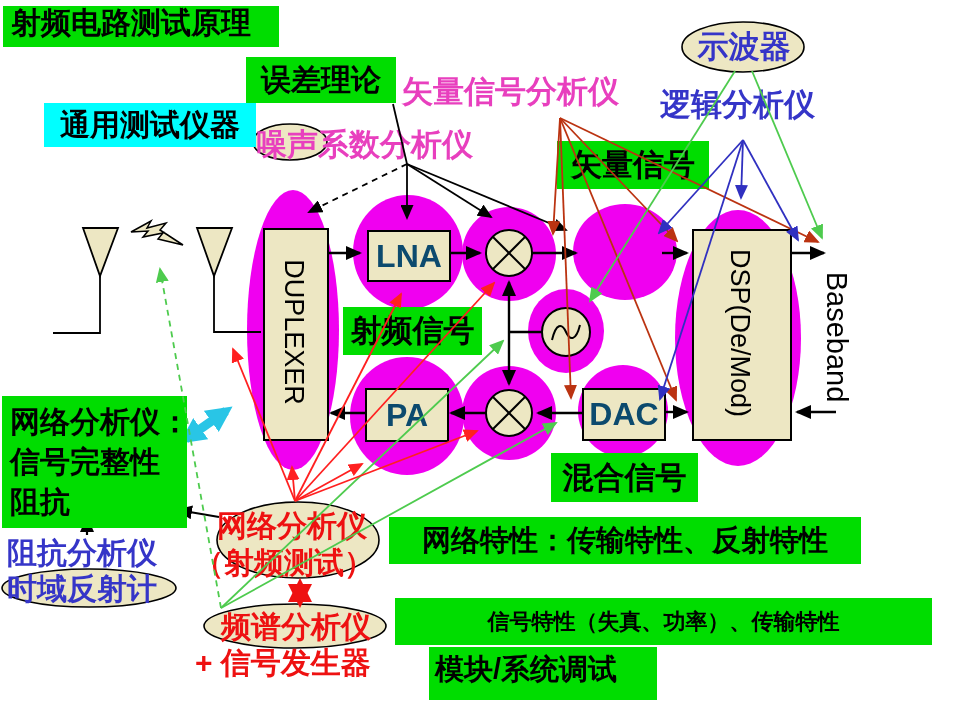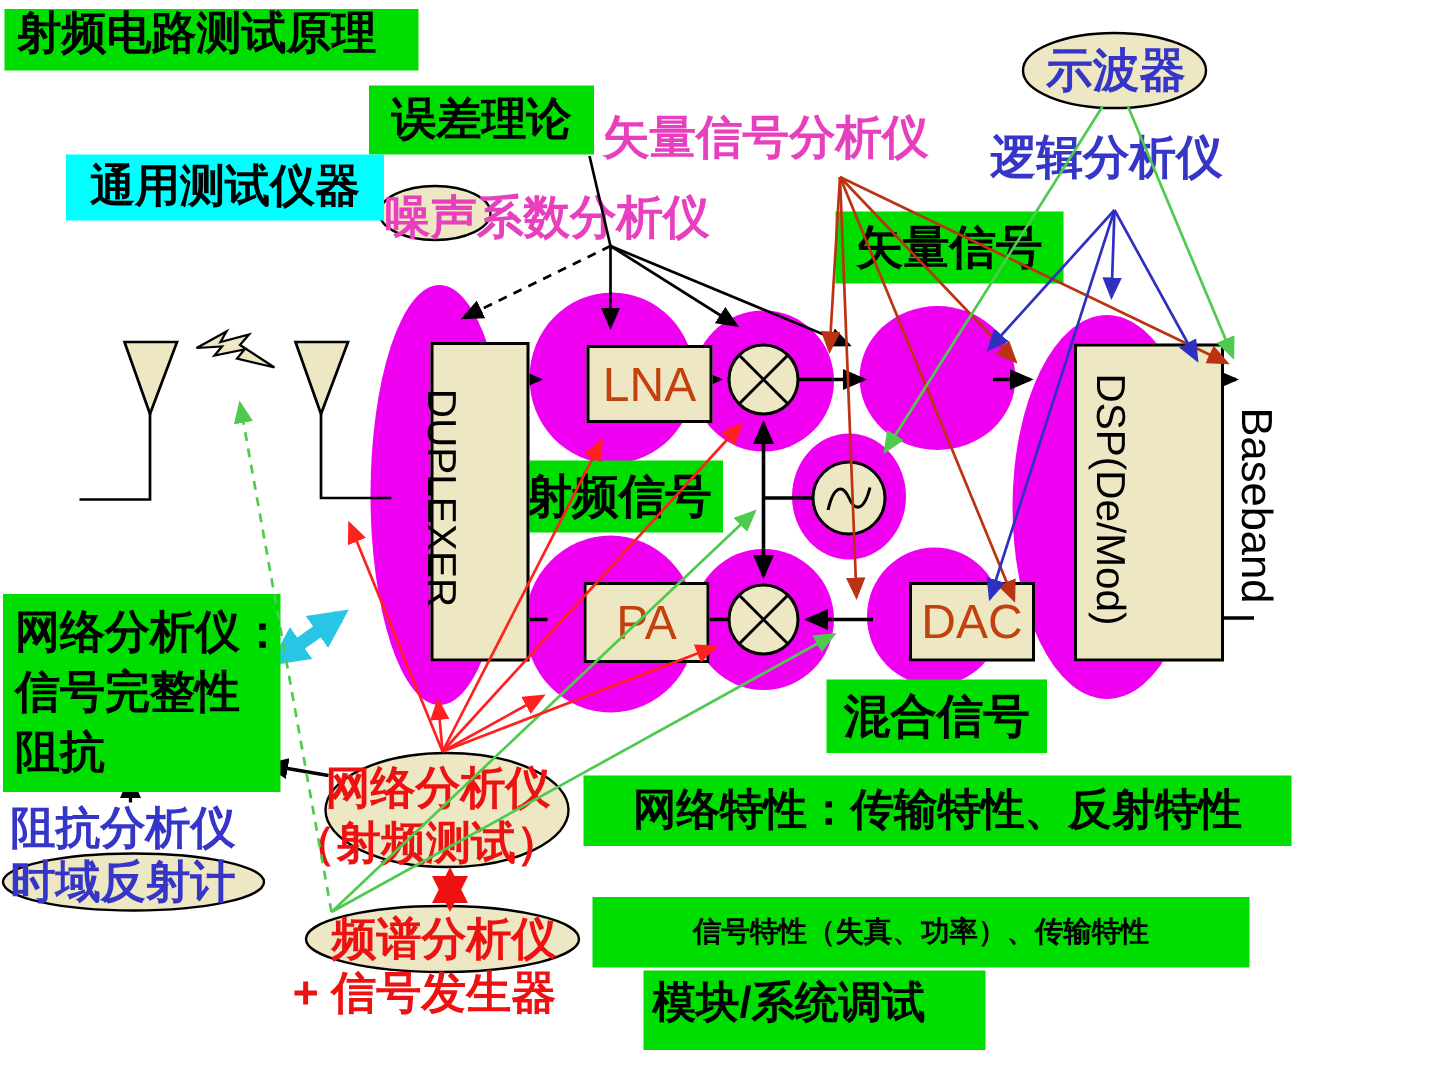--- a/index.html
+++ b/index.html
@@ -9,21 +9,21 @@
   #shapes{z-index:1;}
   #fans{z-index:3;}
   .lbl{position:absolute;z-index:2;font-weight:bold;white-space:nowrap;line-height:1.15;}
   .green-bg{background:#00dd00;color:#000;}
   .cyan-bg{background:#00ffff;color:#000;margin-left:44px;}
   .pink{color:#e83fbe;}
   .blue{color:#3535c8;}
   .red{color:#ee1111;}
   .blk-box{position:absolute;z-index:2;background:#ede7c3;border:2px solid #000;
            display:flex;align-items:center;justify-content:center;
-           color:#c2410c;font-weight:normal;margin-left:24px;}
+           color:#0c4a6e;font-weight:bold;}
   .vtext{position:absolute;z-index:2;color:#000;text-align:center;
          transform:rotate(90deg);white-space:nowrap;}
   .ctr{display:flex;align-items:center;justify-content:center;}
 </style>
 </head>
 <body>
 
 <div id="slide">
 
   <svg id="shapes" class="layer" width="957" height="716" viewBox="0 0 957 716">
@@ -124,21 +124,21 @@
   <div class="lbl blue" style="left:660px;top:87px;font-size:31px;">逻辑分析仪</div>
 
   <div class="lbl green-bg ctr" style="left:557px;top:141px;width:152px;height:48px;font-size:31px;">矢量信号</div>
 
   <div class="lbl green-bg ctr" style="left:343px;top:307px;width:139px;height:48px;font-size:31px;">射频信号</div>
 
   <div class="lbl green-bg ctr" style="left:551px;top:453px;width:147px;height:49px;font-size:31px;">混合信号</div>
 
   <div class="lbl green-bg ctr" style="left:389px;top:517px;width:472px;height:47px;font-size:29px;">网络特性：传输特性、反射特性</div>
 
-  <div class="lbl green-bg ctr" style="left:395px;top:598px;width:438px;height:47px;font-size:19px;">信号特性（失真、功率）、传输特性</div>
+  <div class="lbl green-bg ctr" style="left:395px;top:598px;width:537px;height:47px;font-size:22px;">信号特性（失真、功率）、传输特性</div>
 
   <div class="lbl green-bg" style="left:397px;top:647px;width:222px;height:47px;font-size:29px;padding:6px 0 0 6px;margin-left:32px;">模块/系统调试</div>
 
   <div class="lbl green-bg" style="left:2px;top:396px;width:177px;height:126px;font-size:30px;padding:6px 0 0 8px;line-height:40px;">
     <div>网络分析仪：</div>
     <div>信号完整性</div>
     <div>阻抗</div>
   </div>
 
   <div class="lbl blue" style="left:7px;top:536px;font-size:30px;">阻抗分析仪</div>

